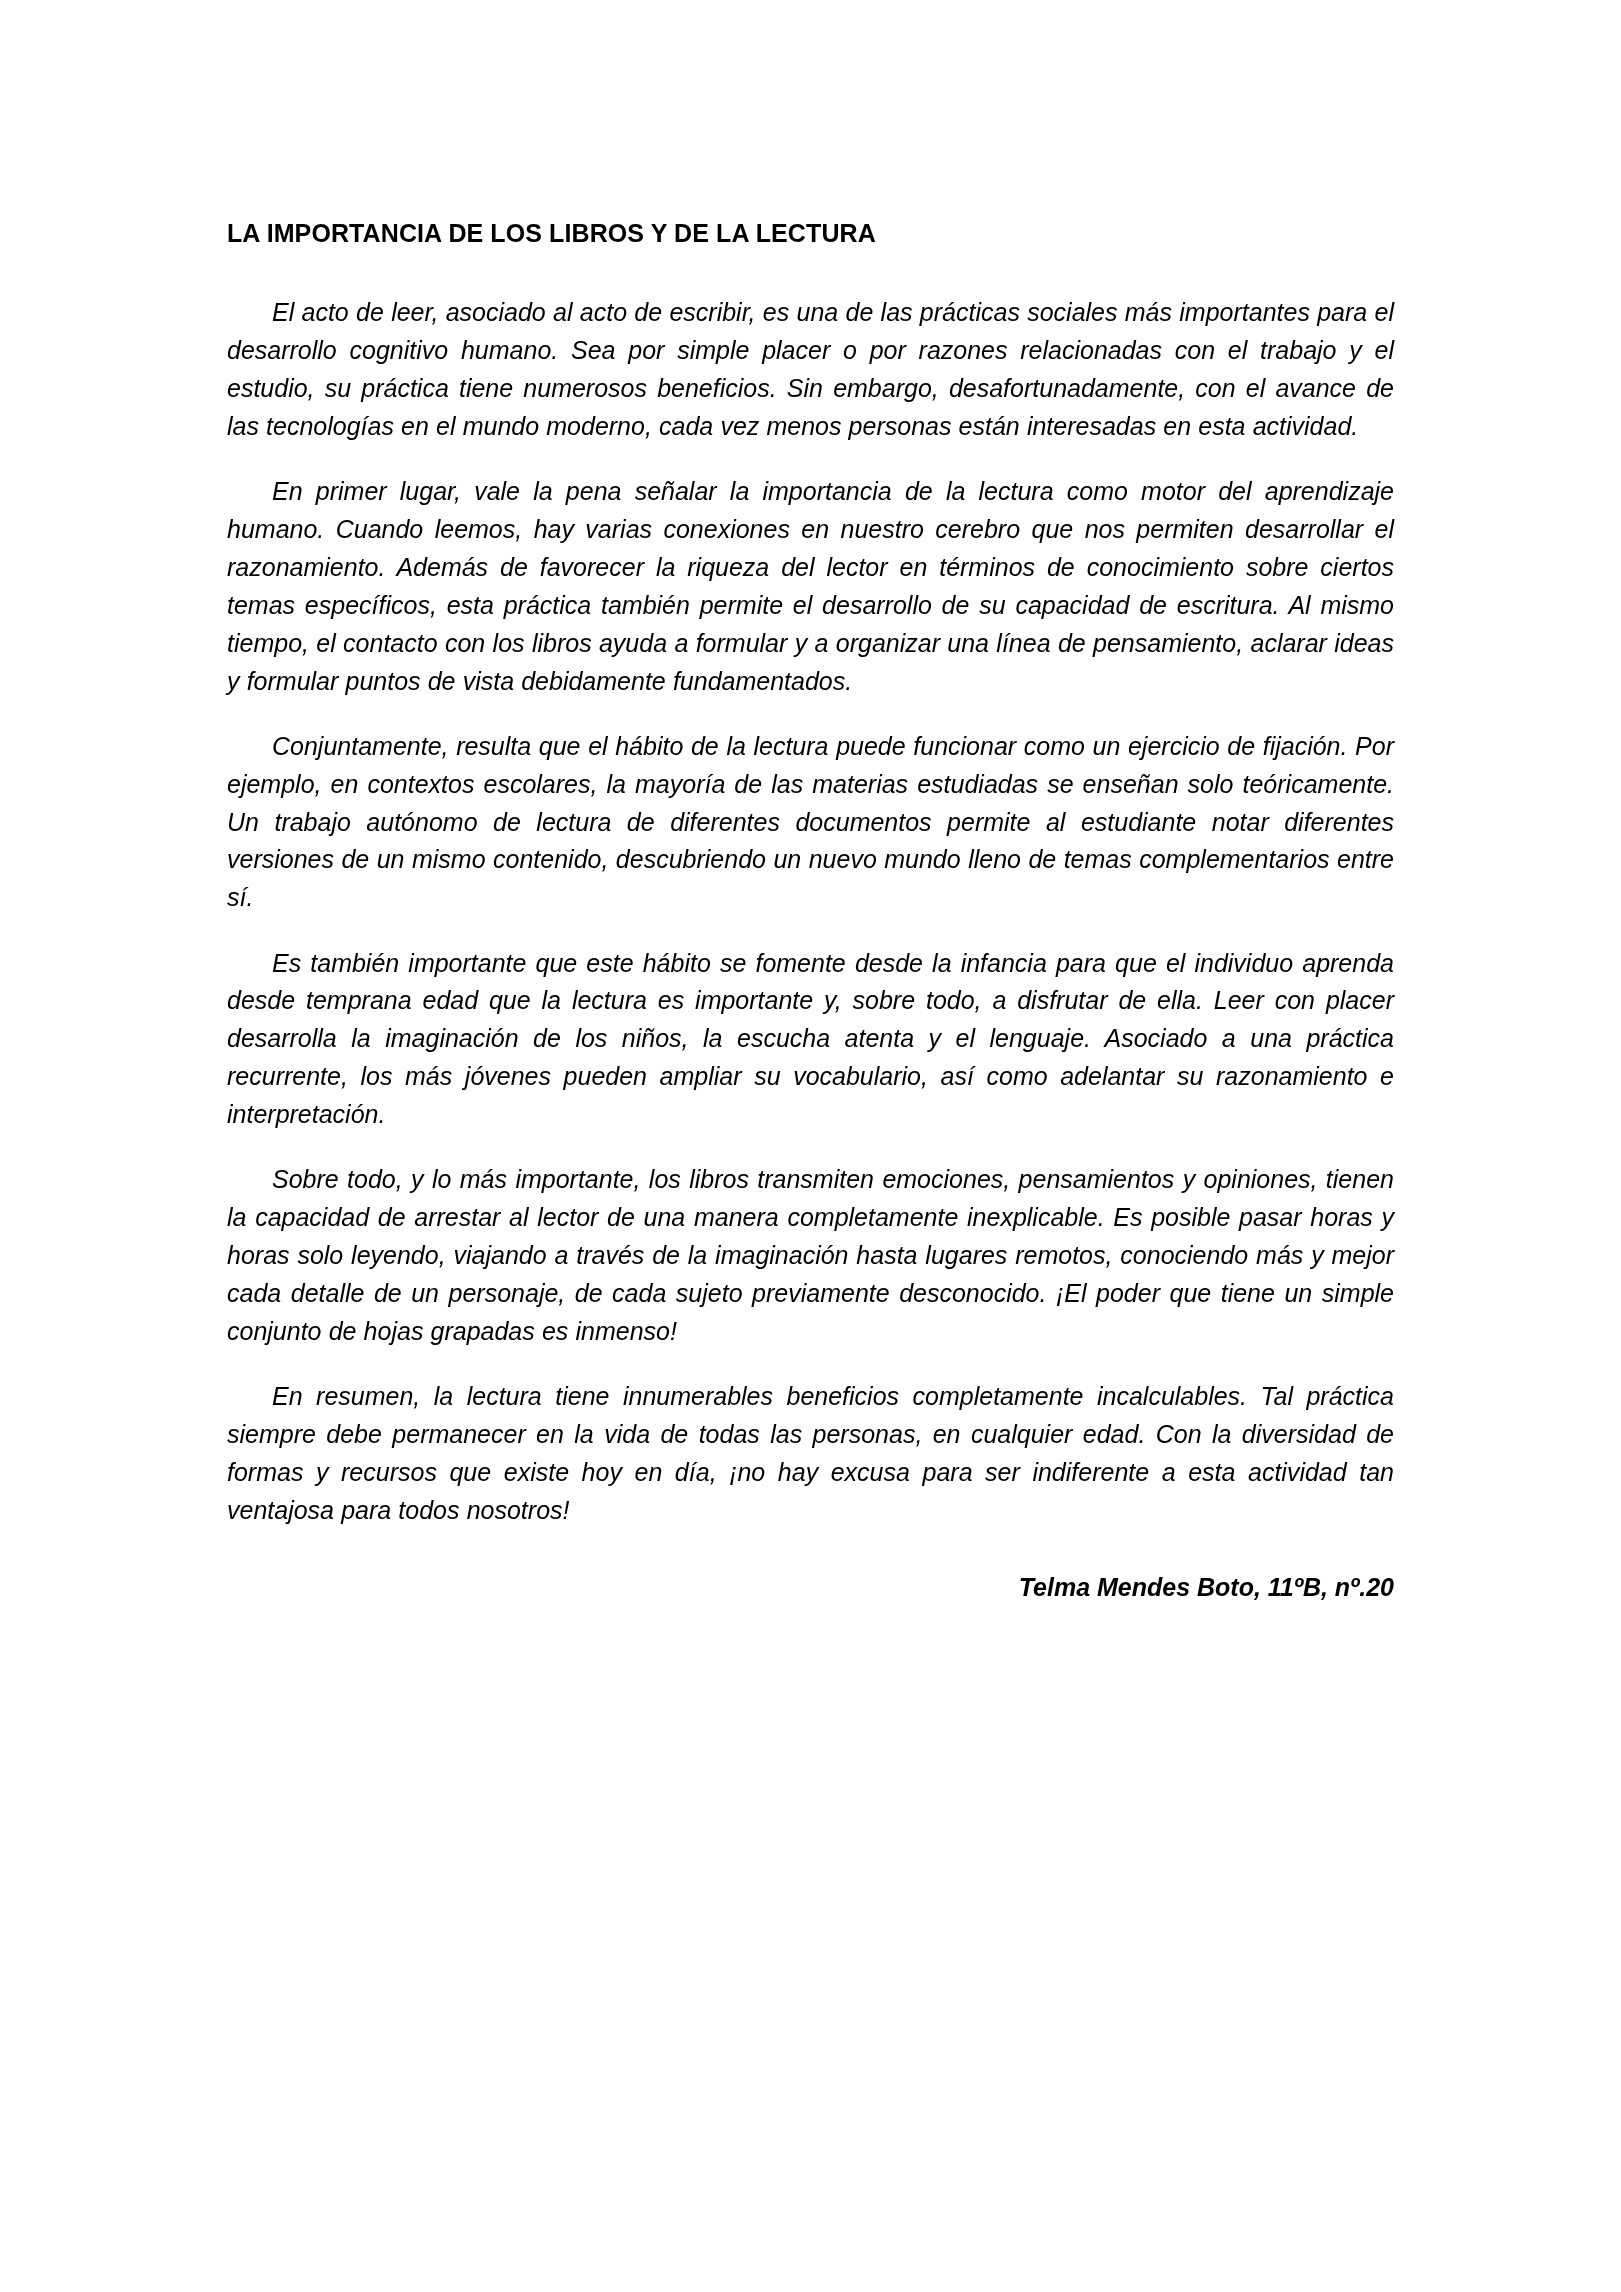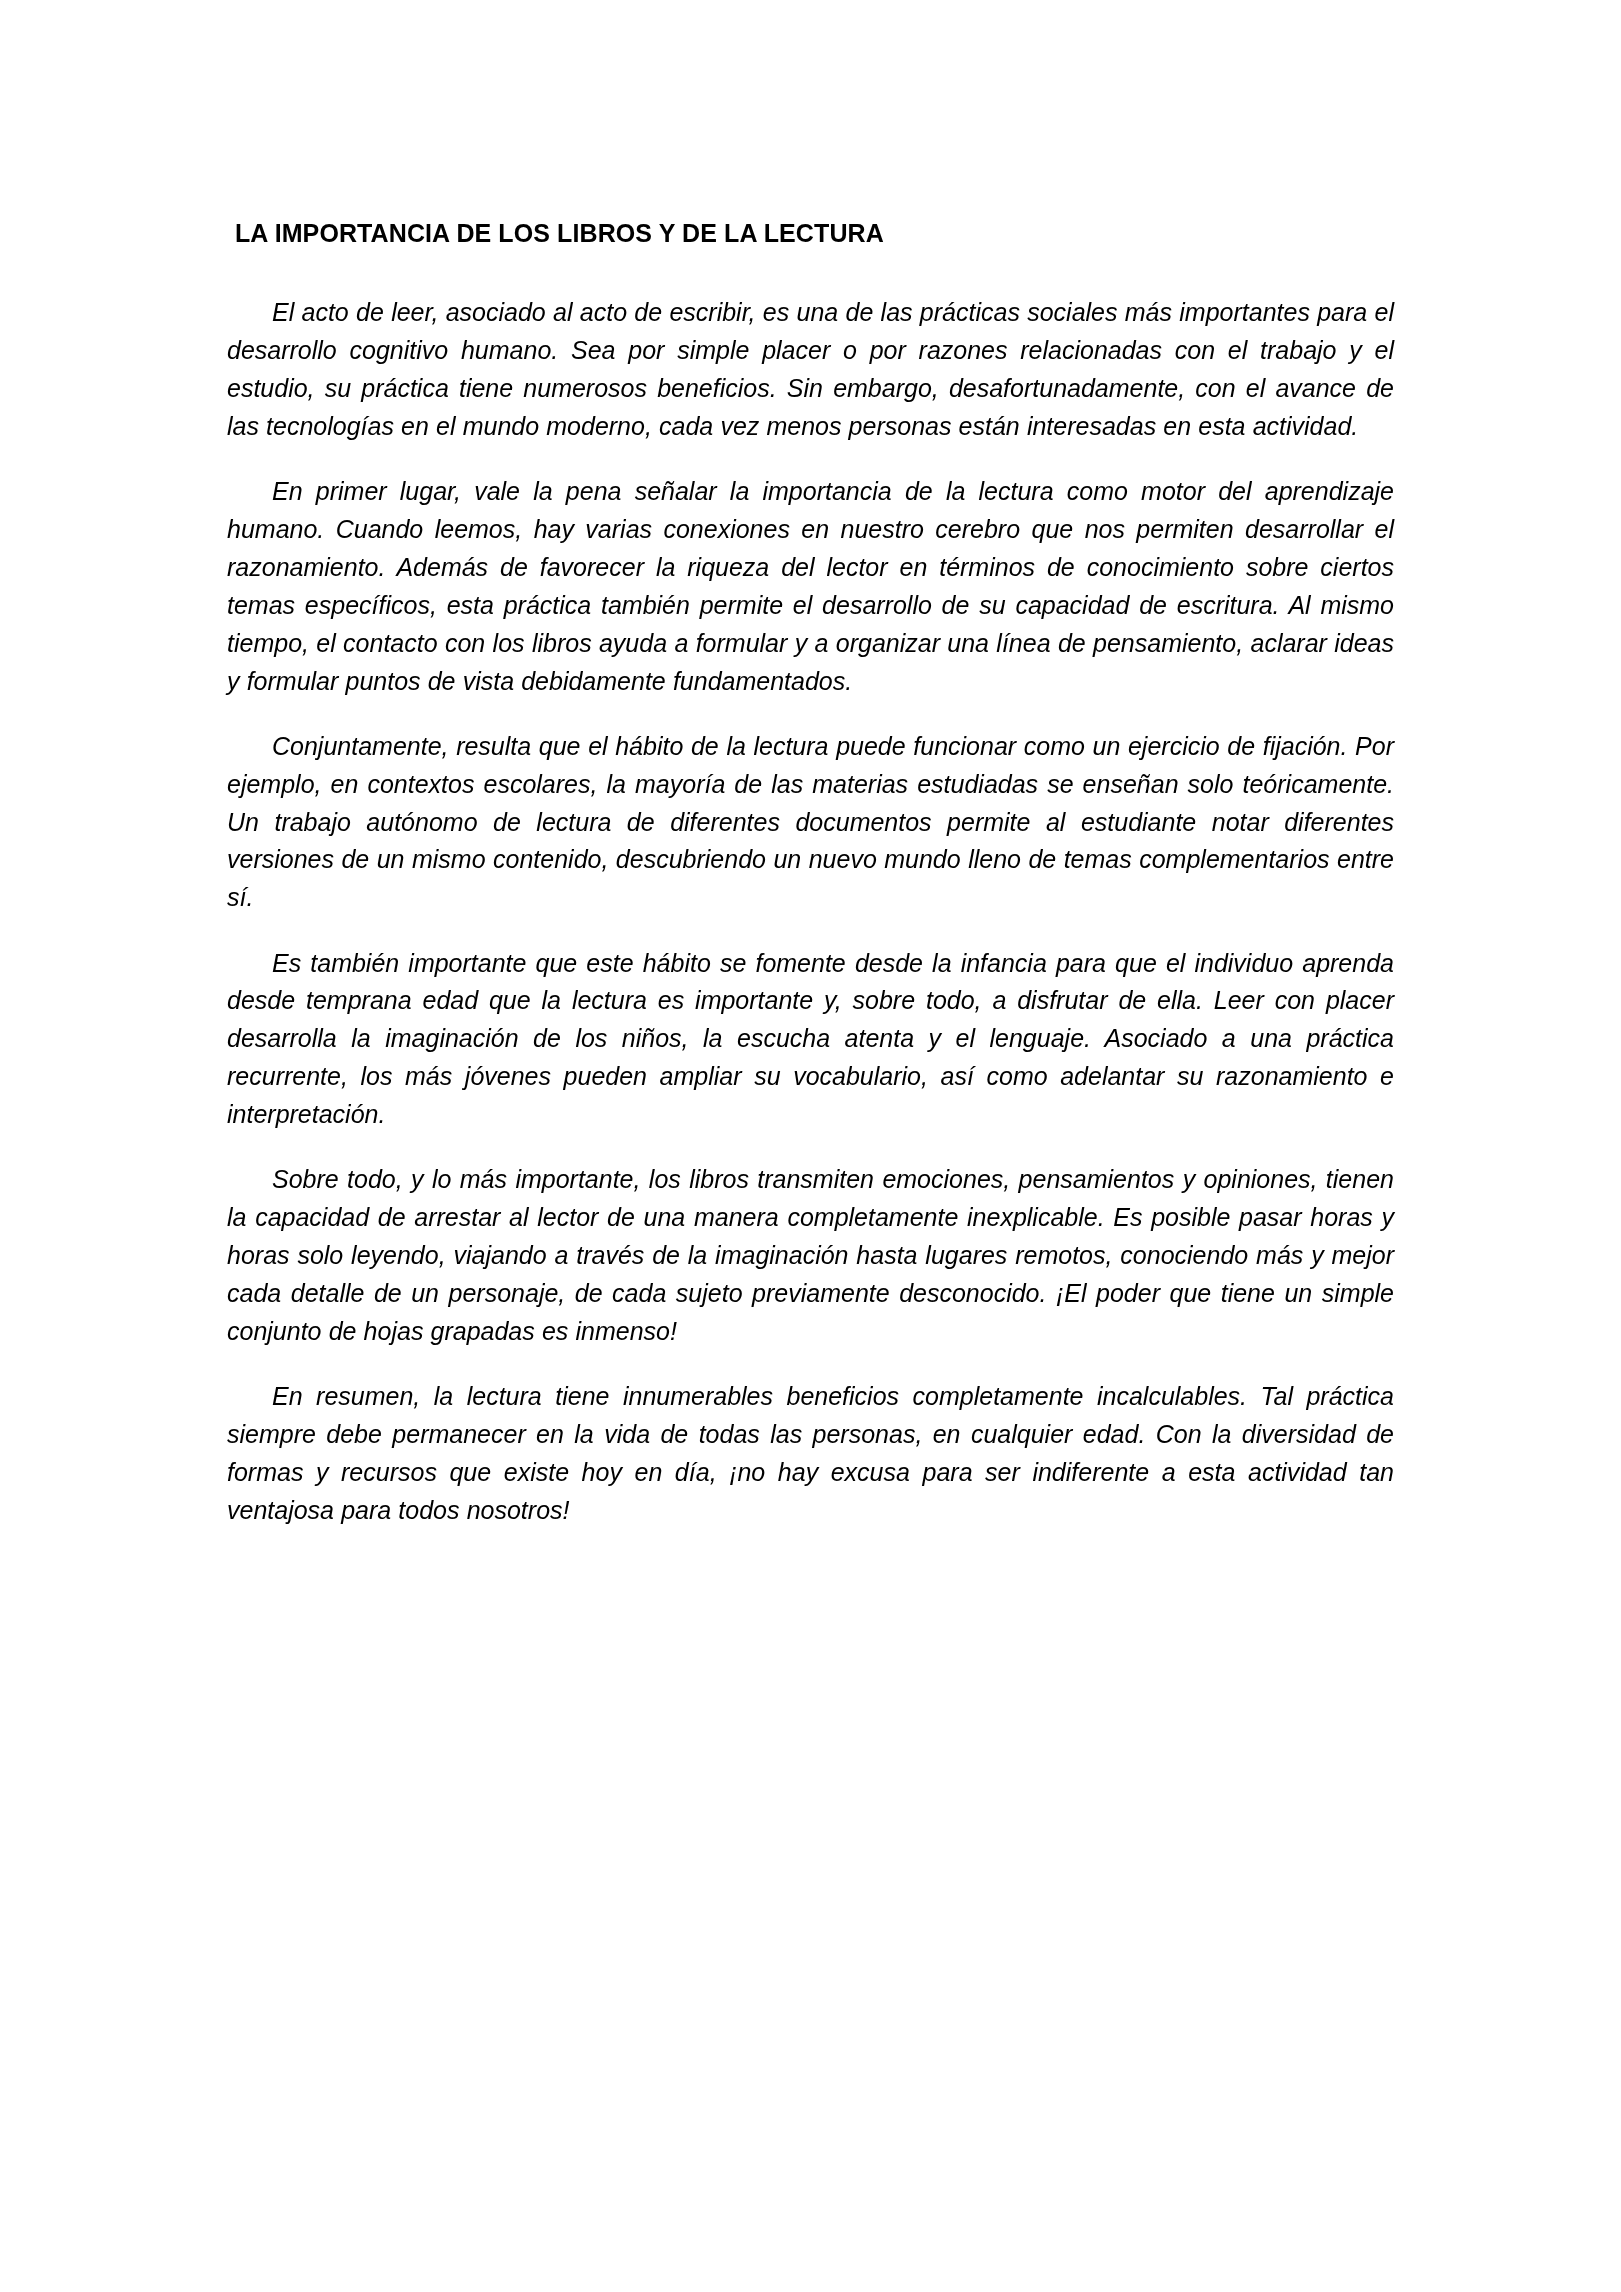--- a/index.html
+++ b/index.html
@@ -19,21 +19,21 @@
     width: 1621px;
     height: 2293px;
     background: #ffffff;
     box-sizing: border-box;
     padding: 218px 227px 0 227px;
   }
   .doc-title {
     font-size: 25px;
     font-weight: bold;
     letter-spacing: 0.1px;
-    margin: 0 0 45px 8px;
+    margin: 0 0 45px 0;
     line-height: 1.25;
   }
   .para {
     font-size: 25px;
     line-height: 1.515;
     text-align: justify;
     text-justify: inter-word;
     margin: 0 0 27.4px 0;
     text-indent: 45px;
     word-spacing: 0.2px;
@@ -54,15 +54,16 @@
 
   <h1 class="doc-title">LA IMPORTANCIA DE LOS LIBROS Y DE LA LECTURA</h1>
 
   <p class="para">El acto de leer, asociado al acto de escribir, es una de las prácticas sociales más importantes para el desarrollo cognitivo humano. Sea por simple placer o por razones relacionadas con el trabajo y el estudio, su práctica tiene numerosos beneficios. Sin embargo, desafortunadamente, con el avance de las tecnologías en el mundo moderno, cada vez menos personas están interesadas en esta actividad.</p>
   <p class="para">En primer lugar, vale la pena señalar la importancia de la lectura como motor del aprendizaje humano. Cuando leemos, hay varias conexiones en nuestro cerebro que nos permiten desarrollar el razonamiento. Además de favorecer la riqueza del lector en términos de conocimiento sobre ciertos temas específicos, esta práctica también permite el desarrollo de su capacidad de escritura. Al mismo tiempo, el contacto con los libros ayuda a formular y a organizar una línea de pensamiento, aclarar ideas y formular puntos de vista debidamente fundamentados.</p>
   <p class="para">Conjuntamente, resulta que el hábito de la lectura puede funcionar como un ejercicio de fijación. Por ejemplo, en contextos escolares, la mayoría de las materias estudiadas se enseñan solo teóricamente. Un trabajo autónomo de lectura de diferentes documentos permite al estudiante notar diferentes versiones de un mismo contenido, descubriendo un nuevo mundo lleno de temas complementarios entre sí.</p>
   <p class="para">Es también importante que este hábito se fomente desde la infancia para que el individuo aprenda desde temprana edad que la lectura es importante y, sobre todo, a disfrutar de ella. Leer con placer desarrolla la imaginación de los niños, la escucha atenta y el lenguaje. Asociado a una práctica recurrente, los más jóvenes pueden ampliar su vocabulario, así como adelantar su razonamiento e interpretación.</p>
   <p class="para">Sobre todo, y lo más importante, los libros transmiten emociones, pensamientos y opiniones, tienen la capacidad de arrestar al lector de una manera completamente inexplicable. Es posible pasar horas y horas solo leyendo, viajando a través de la imaginación hasta lugares remotos, conociendo más y mejor cada detalle de un personaje, de cada sujeto previamente desconocido. ¡El poder que tiene un simple conjunto de hojas grapadas es inmenso!</p>
   <p class="para">En resumen, la lectura tiene innumerables beneficios completamente incalculables. Tal práctica siempre debe permanecer en la vida de todas las personas, en cualquier edad. Con la diversidad de formas y recursos que existe hoy en día, ¡no hay excusa para ser indiferente a esta actividad tan ventajosa para todos nosotros!</p>
 
+  <p class="signature">Telma Mendes Boto, 11ºB, nº.20</p>
 
 </div>
 
 
 </body></html>

